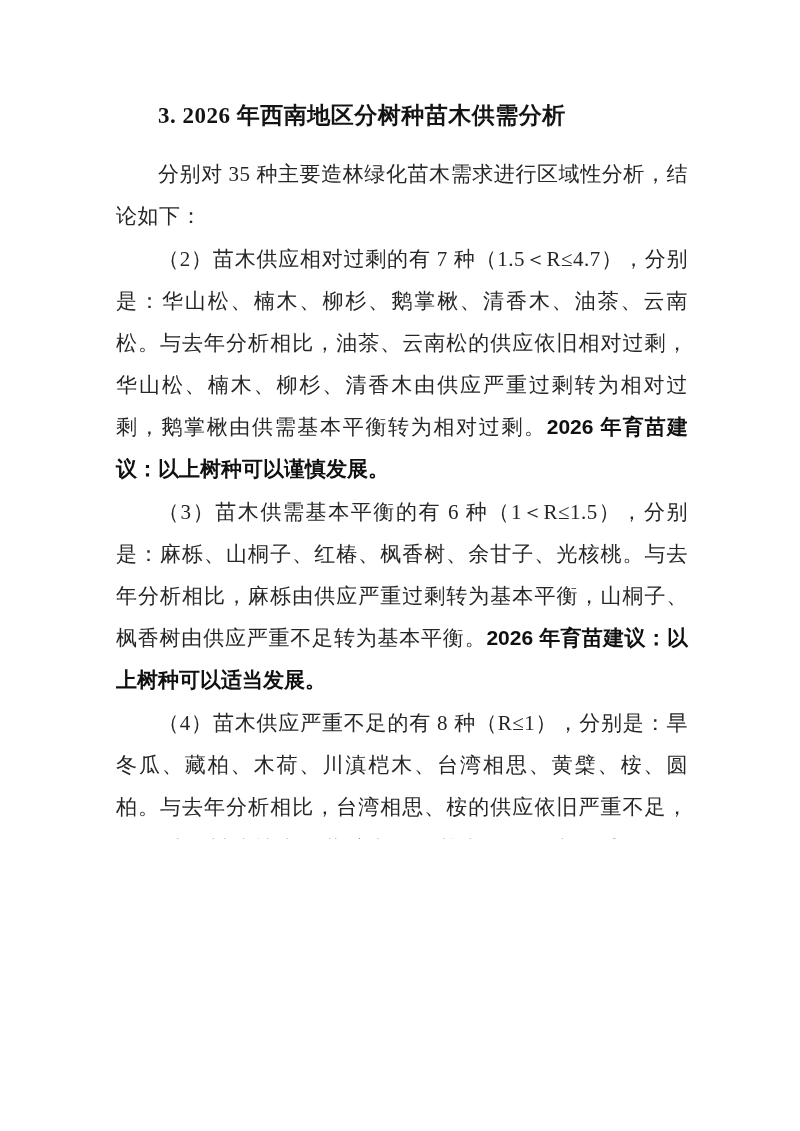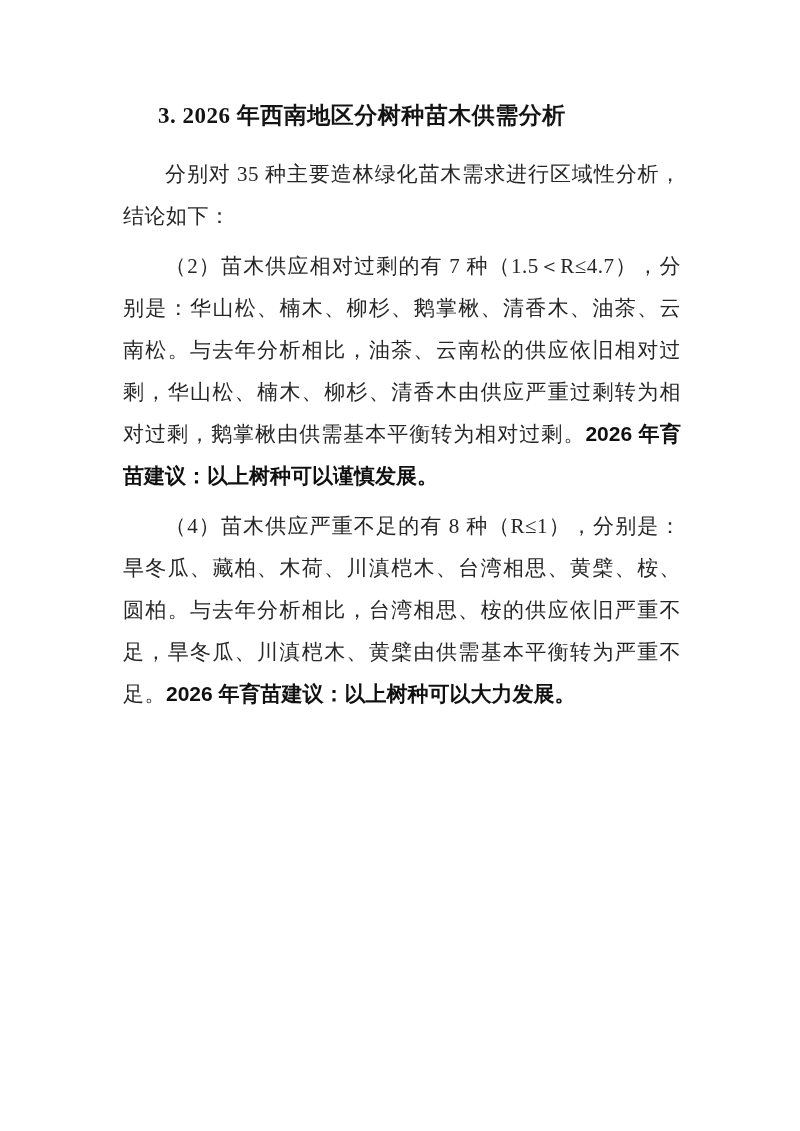--- a/index.html
+++ b/index.html
@@ -27,21 +27,21 @@
     margin: 0 0 19px 0;
     font-size: 23px;
     font-weight: bold;
     line-height: 36px;
     text-indent: 43px;
     color: #141414;
     letter-spacing: 0.5px;
     font-family: "Liberation Serif", serif;
   }
   .body-text {
-    margin: 8px;
+    margin: 1px;
     font-size: 21px;
     line-height: 42px;
     text-align: justify;
     text-indent: 2em;
     color: #262626;
     letter-spacing: 0.5px;
   }
   .recommendation {
     font-family: "Liberation Sans", sans-serif;
     font-weight: bold;
@@ -62,17 +62,18 @@
 </style>
 </head>
 <body>
 
 <div class="page">
   <div class="content">
     <h2 class="heading">3. 2026 年西南地区分树种苗木供需分析</h2>
     <p class="body-text">分别对 35 种主要造林绿化苗木需求进行区域性分析，结论如下：</p>
     <div id="paragraphs">
         <p class="body-text"><span>（2）苗木供应相对过剩的有 7 种（1.5＜R≤4.7），分别是：华山松、楠木、柳杉、鹅掌楸、清香木、油茶、云南松。与去年分析相比，油茶、云南松的供应依旧相对过剩，华山松、楠木、柳杉、清香木由供应严重过剩转为相对过剩，鹅掌楸由供需基本平衡转为相对过剩。</span><span class="recommendation">2026 年育苗建议：以上树种可以谨慎发展。</span></p>
+        <p class="body-text"><span>（3）苗木供需基本平衡的有 6 种（1＜R≤1.5），分别是：麻栎、山桐子、红椿、枫香树、余甘子、光核桃。与去年分析相比，麻栎由供应严重过剩转为基本平衡，山桐子、枫香树由供应严重不足转为基本平衡。</span><span class="recommendation">2026 年育苗建议：以上树种可以适当发展。</span></p>
         <p class="body-text"><span>（4）苗木供应严重不足的有 8 种（R≤1），分别是：旱冬瓜、藏柏、木荷、川滇桤木、台湾相思、黄檗、桉、圆柏。与去年分析相比，台湾相思、桉的供应依旧严重不足，旱冬瓜、川滇桤木、黄檗由供需基本平衡转为严重不足。</span><span class="recommendation">2026 年育苗建议：以上树种可以大力发展。</span></p>
       </div>
   </div>
   <div class="page-number">46</div>
 </div>
 
 </body></html>

